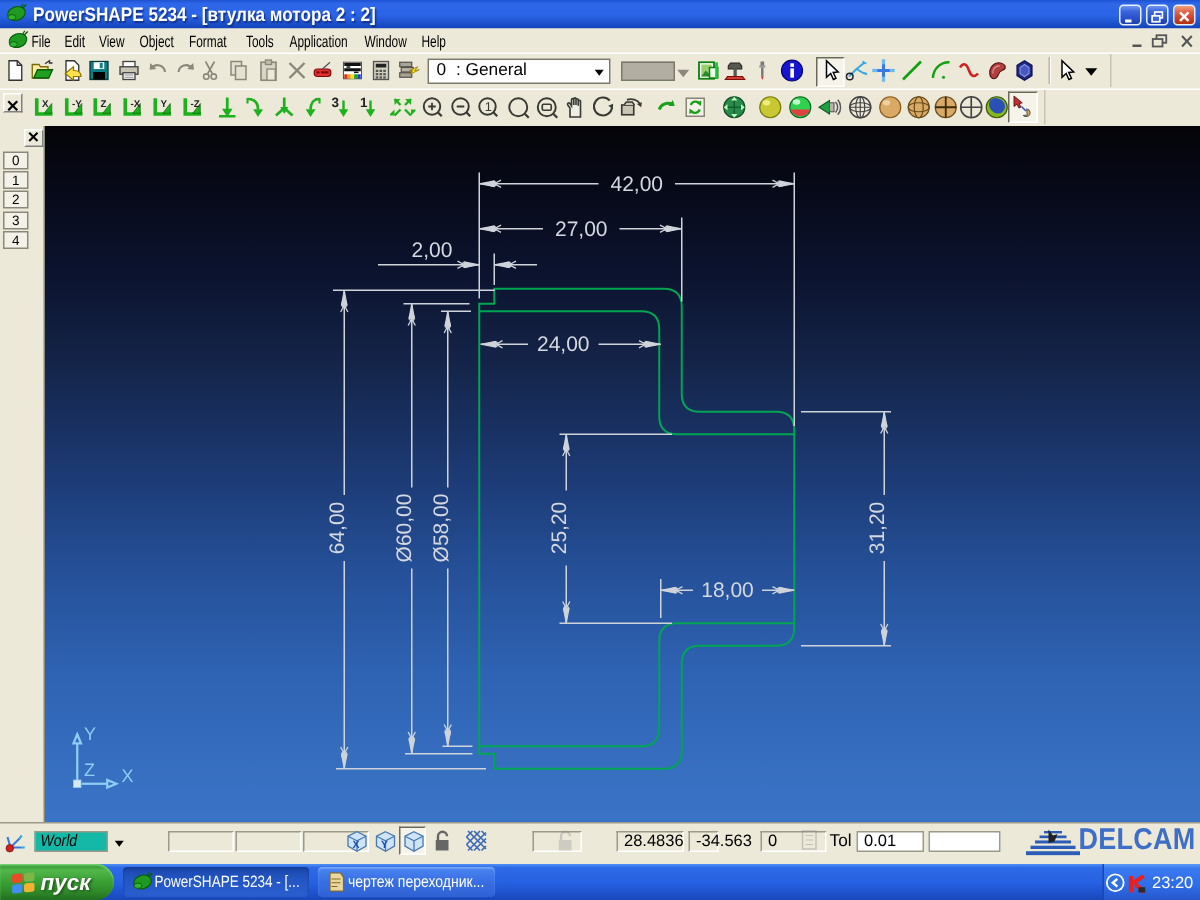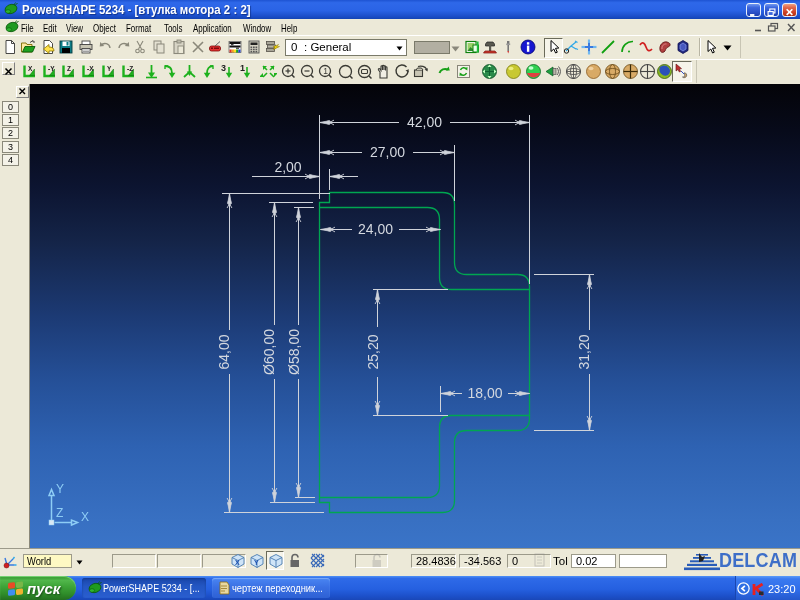--- a/index.html
+++ b/index.html
@@ -603,22 +603,22 @@
     <text x="81" y="521" font-size="12" fill="#8ecdf5" font-family="Liberation Sans">X</text>
     <text x="56" y="517" font-size="12" fill="#8ecdf5" font-family="Liberation Sans">Z</text>
   </svg>
 <div class="abs" style="left:0;top:548px;width:800px;height:28px;background:#ece9d8;
 border-top:1px solid #9c9a8a;box-sizing:border-box;"></div>
 <svg class="abs" style="left:3px;top:555px;" width="14" height="14" viewBox="0 0 14 14">
 <path d="M4 10 L10 4 M4 10 L11 10 M4 10 L2 3" stroke="#3a7ae0" stroke-width="1.4" fill="none"></path>
 <path d="M10 4 l1.5-2 M11 10 l2.5 0" stroke="#30a8e8" stroke-width="1.4"></path>
 <circle cx="3.5" cy="10.5" r="2.5" fill="#d02020" stroke="#701010" stroke-width="0.5"></circle>
   </svg>
-<div class="abs" style="left:23px;top:554px;width:49px;height:14px;background:#fef9c3;
-border:1px solid #9c9a8a;box-sizing:border-box;font-size:11px;color:#000;padding-left:3px;line-height:12px;"><span style="display:inline-block;transform:scaleX(0.85);transform-origin:0 0;">World</span></div>
+<div class="abs" style="left:23px;top:554px;width:49px;height:14px;background:#14b8a6;
+border:1px solid #9c9a8a;box-sizing:border-box;font-size:11px;color:#000;padding-left:3px;line-height:12px;font-style:italic;"><span style="display:inline-block;transform:scaleX(0.85);transform-origin:0 0;">World</span></div>
 <svg class="abs" style="left:76px;top:560px;" width="7" height="5" viewBox="0 0 7 5">
     <path d="M0.5 0.5 L6.5 0.5 L3.5 4.5 Z" fill="#000"></path>
   </svg>
 <div class="abs sunk" style="left:88px;top:554px;width:44px;height:14px;box-sizing:border-box;"></div>
 <div class="abs sunk" style="left:133px;top:554px;width:44px;height:14px;box-sizing:border-box;"></div>
 <div class="abs sunk" style="left:178px;top:554px;width:44px;height:14px;box-sizing:border-box;"></div>
 <svg class="abs" style="left:230px;top:553px;" width="16" height="16" viewBox="0 0 16 16">
     <path d="M8 1.5 L14 4.5 L14 11 L8 14.5 L2 11 L2 4.5 Z" fill="#cfe4f7" stroke="#4a7ab0" stroke-width="0.9"></path>
     <path d="M2 4.5 L8 7.5 L14 4.5 M8 7.5 V14.5" fill="none" stroke="#4a7ab0" stroke-width="0.9"></path>
     <text x="5" y="12" font-size="7" font-weight="bold" fill="#1a50b0">X</text>
@@ -654,21 +654,21 @@
 <div class="abs sunk" style="left:435px;top:554px;width:20px;height:14px;box-sizing:border-box;
 font-size:11px;color:#000;padding-left:4px;line-height:12px;">-34.563</div>
 <div class="abs sunk" style="left:483px;top:554px;width:44px;height:14px;box-sizing:border-box;
 font-size:11px;color:#000;padding-left:4px;line-height:12px;">0</div>
 <svg class="abs" style="left:534px;top:553px;" width="12" height="15" viewBox="0 0 12 15" opacity="0.4">
 <rect x="1" y="1" width="9" height="12" fill="none" stroke="#888" stroke-width="1"></rect>
 <path d="M3 4 h5 M3 7 h5 M3 10 h5" stroke="#888" stroke-width="0.8"></path>
   </svg>
 <div class="abs" style="left:553px;top:555px;font-size:11.5px;color:#000;">Tol</div>
 <div class="abs" style="left:571px;top:554px;width:45px;height:14px;background:#fff;
-border:1px solid #9c9a8a;box-sizing:border-box;font-size:11px;color:#000;padding-left:4px;line-height:12px;">0.02</div>
+border:1px solid #9c9a8a;box-sizing:border-box;font-size:11px;color:#000;padding-left:4px;line-height:12px;">0.01</div>
 <div class="abs" style="left:619px;top:554px;width:48px;height:14px;background:#fff;
 border:1px solid #9c9a8a;box-sizing:border-box;"></div>
 <svg class="abs" style="left:682px;top:551px;" width="40" height="23" viewBox="0 0 40 23">
 <g fill="#2a5cb8">
 <rect x="14" y="3" width="12" height="1.6"></rect>
 <rect x="11" y="6" width="18" height="1.8"></rect>
 <rect x="8" y="9.3" width="24" height="2"></rect>
 <rect x="5" y="12.8" width="30" height="2.2"></rect>
 <rect x="2" y="16.5" width="36" height="2.6"></rect>
 </g>

